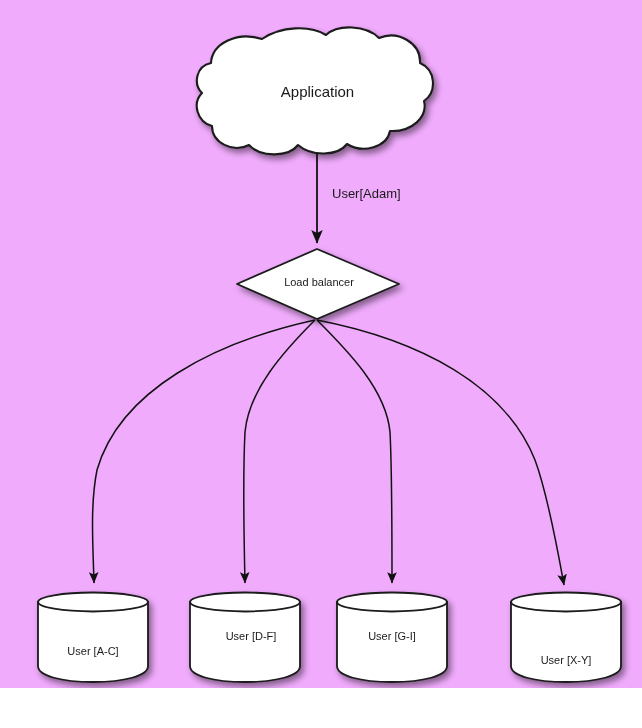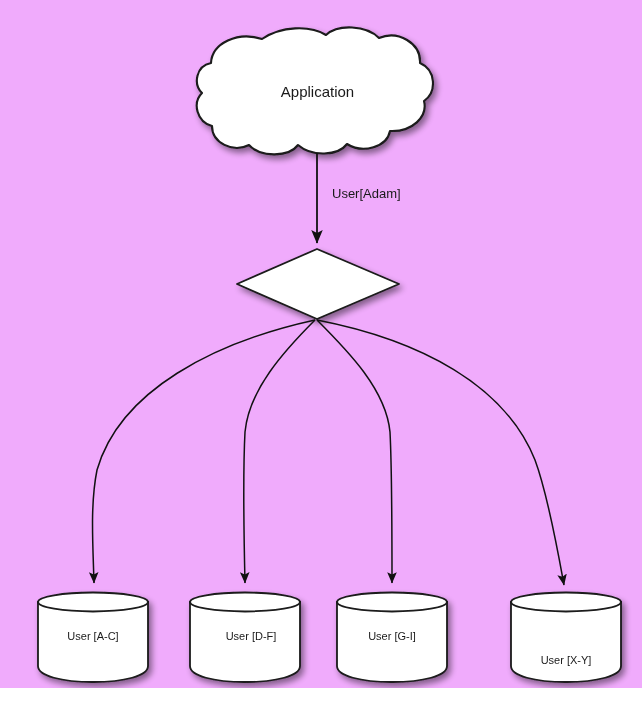--- a/index.html
+++ b/index.html
@@ -47,21 +47,21 @@
     left: 332px;
     top: 186px;
     font-size: 13px;
   }
   .label-db {
     top: 630px;
     width: 110px;
     text-align: center;
     font-size: 11px;
   }
-  .db-0 { left: 38px; }
+  .db-0 { left: 38px; margin-top: 15px; }
   .db-1 { left: 180px; margin-left: 16px; }
   .db-2 { left: 337px; text-align: center; }
   .db-3 { left: 511px; margin-top: 24px; }
 </style>
 </head>
 <body>
 
 <div id="canvas">
 
   <svg class="layer" viewBox="0 0 642 728">
@@ -134,20 +134,21 @@
     <g filter="url(#dropshadow)">
       <path d="M 511 602 L 511 666 C 511 676, 535 682, 566 682 C 597 682, 621 676, 621 666 L 621 602 Z" fill="#ffffff" stroke="#1a1a1a" stroke-width="1.8"></path>
       <ellipse cx="566" cy="602" rx="55" ry="9.5" fill="#ffffff" stroke="#1a1a1a" stroke-width="1.8"></ellipse>
     </g>
   </svg>
 
   <div class="node-label label-application">Application</div>
 
   <div class="node-label label-edge">User[Adam]</div>
 
+  <div class="node-label label-diamond">Load balancer</div>
 
   <div class="node-label label-db db-0">User [A-C]</div>
 
   <div class="node-label label-db db-1">User [D-F]</div>
 
   <div class="node-label label-db db-2">User [G-I]</div>
 
   <div class="node-label label-db db-3">User [X-Y]</div>
 
 </div>

